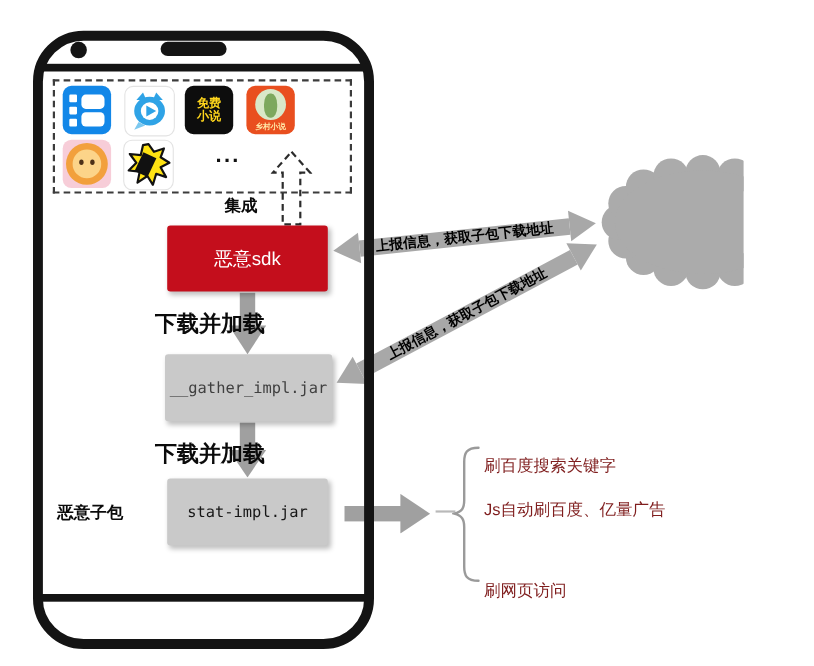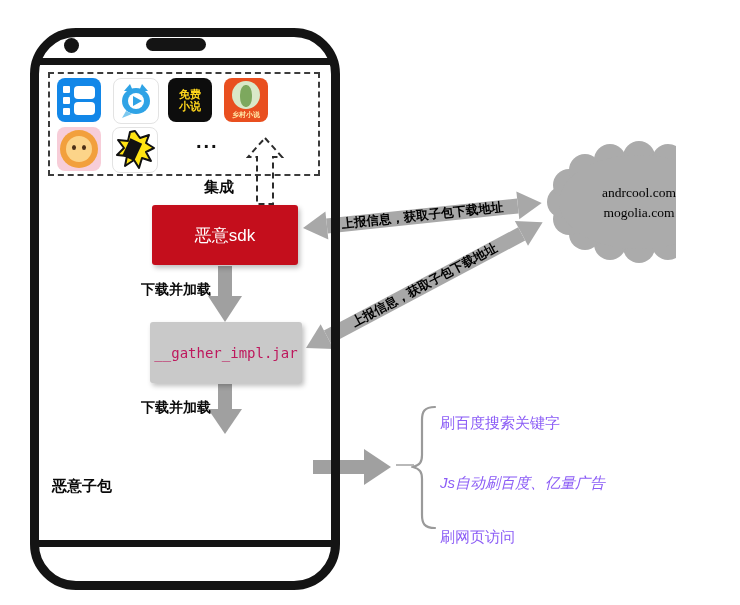--- a/index.html
+++ b/index.html
@@ -29,43 +29,43 @@
   #icon-rural-novel .banner{position:absolute;left:0;bottom:2px;width:100%;text-align:center;font-size:7px;font-weight:700;color:#FFE9A8;}
   #icon-bear{left:57px;top:127px;background:#F7CDD8;}
   #icon-bear .ring{position:absolute;left:3px;top:3px;width:38px;height:38px;border-radius:50%;background:#F2A03C;}
   #icon-bear .face{position:absolute;left:9px;top:9px;width:26px;height:26px;border-radius:50%;background:#FCD489;}
   #icon-bear .eye{position:absolute;top:18px;width:4px;height:5px;border-radius:50%;background:#4c3017;}
   #icon-comic{left:112px;top:127px;background:#fff;border:1px solid #e3e3e3;}
   #ellipsis{left:196px;top:130px;font-size:20px;font-weight:700;letter-spacing:2px;color:#111;z-index:21;}
   #dashed-arrow{left:246px;top:136px;z-index:22;}
 
   
-  .zh-label{font-weight:700;font-size:14px;color:#0a0a0a;z-index:25;white-space:nowrap;}
+  .zh-label{font-weight:700;font-size:20px;color:#0a0a0a;z-index:25;white-space:nowrap;}
   #label-integrate{left:204px;top:178px;font-size:15px;}
   #label-download1{left:141px;top:281px;}
   #label-download2{left:141px;top:399px;}
-  #label-subpackage{left:52px;top:457px;font-size:15px;margin-top:20px;}
+  #label-subpackage{left:52px;top:457px;font-size:15px;}
 
   
   .node{display:flex;align-items:center;justify-content:center;border-radius:3px;z-index:25;box-shadow:2px 3px 5px rgba(0,0,0,0.25);}
   #node-sdk{left:152px;top:205px;width:146px;height:60px;background:#C40E1C;color:#fff;font-size:17px;}
-  #node-gather{left:150px;top:322px;width:152px;height:61px;background:#C9C9C9;color:#be185d;font-family:"DejaVu Sans Mono","Liberation Mono",monospace;font-size:14px;}
+  #node-gather{left:150px;top:322px;width:152px;height:61px;background:#C9C9C9;color:#404040;font-family:"DejaVu Sans Mono","Liberation Mono",monospace;font-size:14px;}
   #node-stat{left:152px;top:435px;width:146px;height:61px;background:#C9C9C9;color:#161616;font-family:"DejaVu Sans Mono","Liberation Mono",monospace;font-size:14px;}
 
   .flow-arrow{z-index:24;}
   #down-arrow-1{left:208px;top:266px;}
   #down-arrow-2{left:208px;top:384px;}
   #right-arrow{left:313px;top:449px;}
   #brace-connector{left:396px;top:464px;width:18px;height:2px;background:#b9b9b9;z-index:24;}
   #payload-brace{left:411px;top:405px;z-index:24;}
 
   
-  .payload-line{left:440px;font-size:15px;color:#8b5cf6;z-index:25;white-space:nowrap;}
+  .payload-line{left:440px;font-size:15px;color:#7f1d1d;z-index:25;white-space:nowrap;}
   #payload-0{top:414px;}
-  #payload-1{top:474px;font-style:italic;}
+  #payload-1{top:454px;}
   #payload-2{top:494px;margin-top:34px;}
 
   
   #cloud{left:540px;top:138px;z-index:5;}
   #cloud-text{left:540px;top:183px;width:198px;text-align:center;z-index:6;
     font-family:"Liberation Serif","DejaVu Serif",serif;font-size:13.5px;color:#000;line-height:1.5;}
 
   
   .diag-arrow{display:flex;align-items:center;height:30px;z-index:10;transform-origin:left center;}
   .diag-arrow .head-left{width:0;height:0;border-top:14px solid transparent;border-bottom:14px solid transparent;border-right:24px solid #A8A8A8;}
@@ -151,20 +151,21 @@
   <div class="abs zh-label" id="label-download1">下载并加载</div>
 
   <div class="abs node" id="node-gather">__gather_impl.jar</div>
 
   <svg class="abs flow-arrow" id="down-arrow-2" width="34" height="50" viewBox="0 0 34 50">
     <rect x="10" y="0" width="14" height="26" fill="#A0A0A0"></rect>
     <polygon points="0,25 34,25 17,50" fill="#A0A0A0"></polygon>
   </svg>
   <div class="abs zh-label" id="label-download2">下载并加载</div>
 
+  <div class="abs node" id="node-stat">stat-impl.jar</div>
   <div class="abs zh-label" id="label-subpackage">恶意子包</div>
 
   <svg class="abs flow-arrow" id="right-arrow" width="78" height="36" viewBox="0 0 78 36">
     <rect x="0" y="11" width="52" height="14" fill="#A0A0A0"></rect>
     <polygon points="51,0 78,18 51,36" fill="#A0A0A0"></polygon>
   </svg>
   <div class="abs" id="brace-connector"></div>
 
   <svg class="abs" id="payload-brace" width="26" height="125" viewBox="0 0 26 125">
     <path d="M24 2 C13 2 11 7 11 15 L11 50 C11 57 9 60 2 62 C9 64 11 67 11 74 L11 110 C11 118 13 123 24 123" fill="none" stroke="#9a9a9a" stroke-width="2.2" stroke-linecap="round"></path>
@@ -188,24 +189,20 @@
       <circle cx="29" cy="47" r="16"></circle>
         <circle cx="45" cy="32" r="16"></circle>
         <circle cx="70" cy="22" r="16"></circle>
       <circle cx="99" cy="19" r="16"></circle>
         <circle cx="128" cy="22" r="16"></circle>
         <circle cx="153" cy="32" r="16"></circle>
       <circle cx="169" cy="47" r="16"></circle>
       <ellipse cx="99" cy="64" rx="80" ry="47"></ellipse>
     </g>
   </svg>
-  <div class="abs" id="cloud-text">
-    <div>andrcool.com</div>
-    <div>mogolia.com</div>
-  </div>
 
   <div class="abs diag-arrow" id="arrow-sdk-cloud">
     <div class="head-left"></div>
     <div class="shaft">
       <span>上报信息，获取子包下载地址</span>
     </div>
     <div class="head-right"></div>
   </div>
 
   <div class="abs diag-arrow" id="arrow-gather-cloud">

